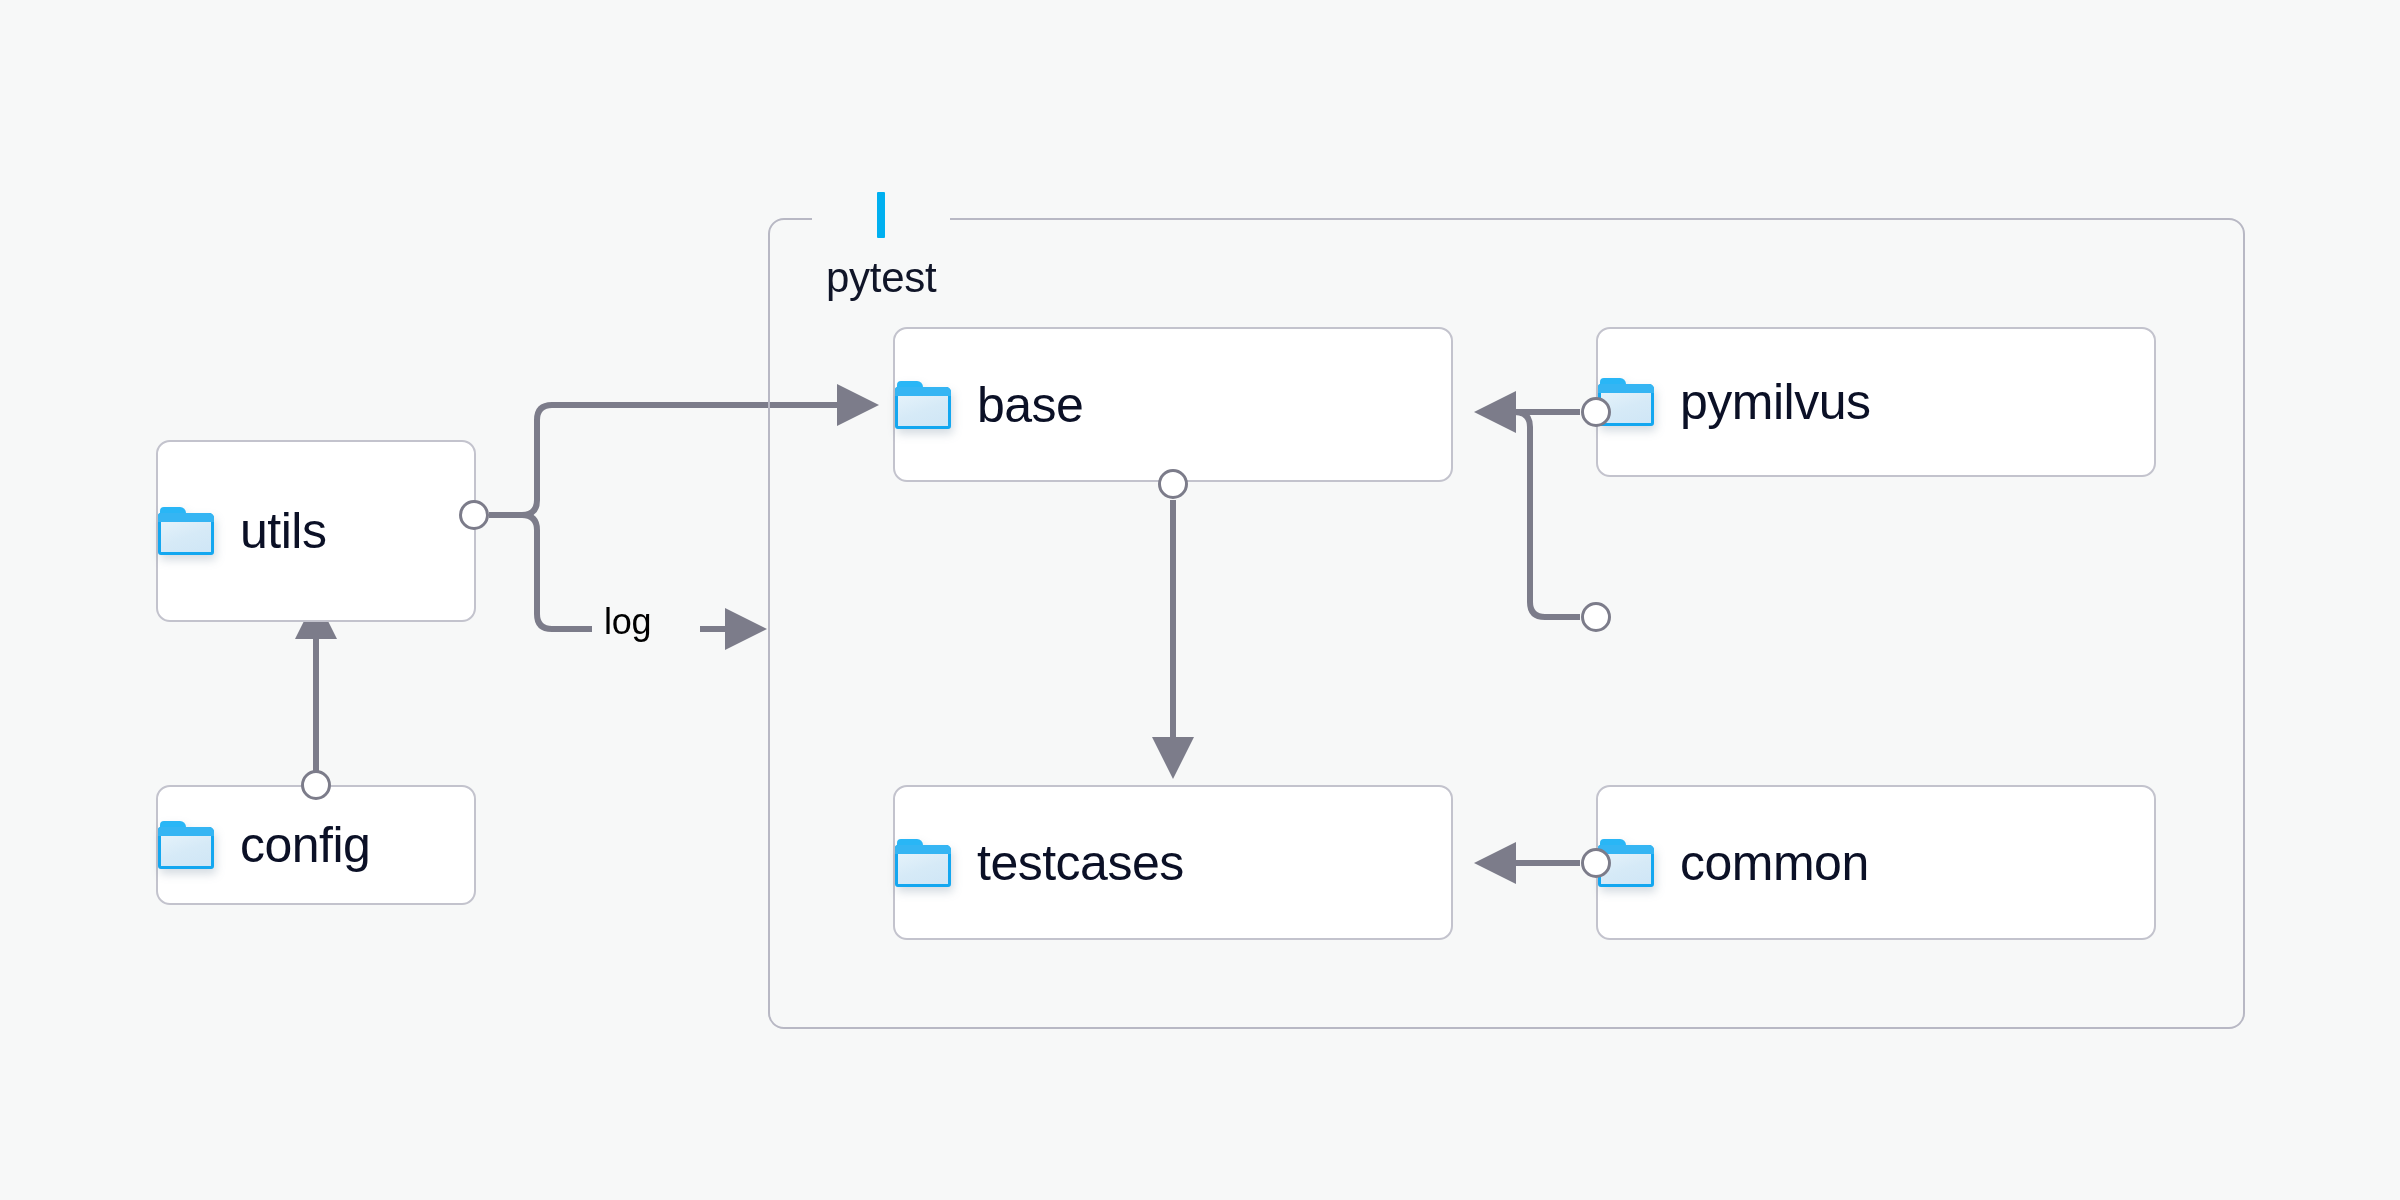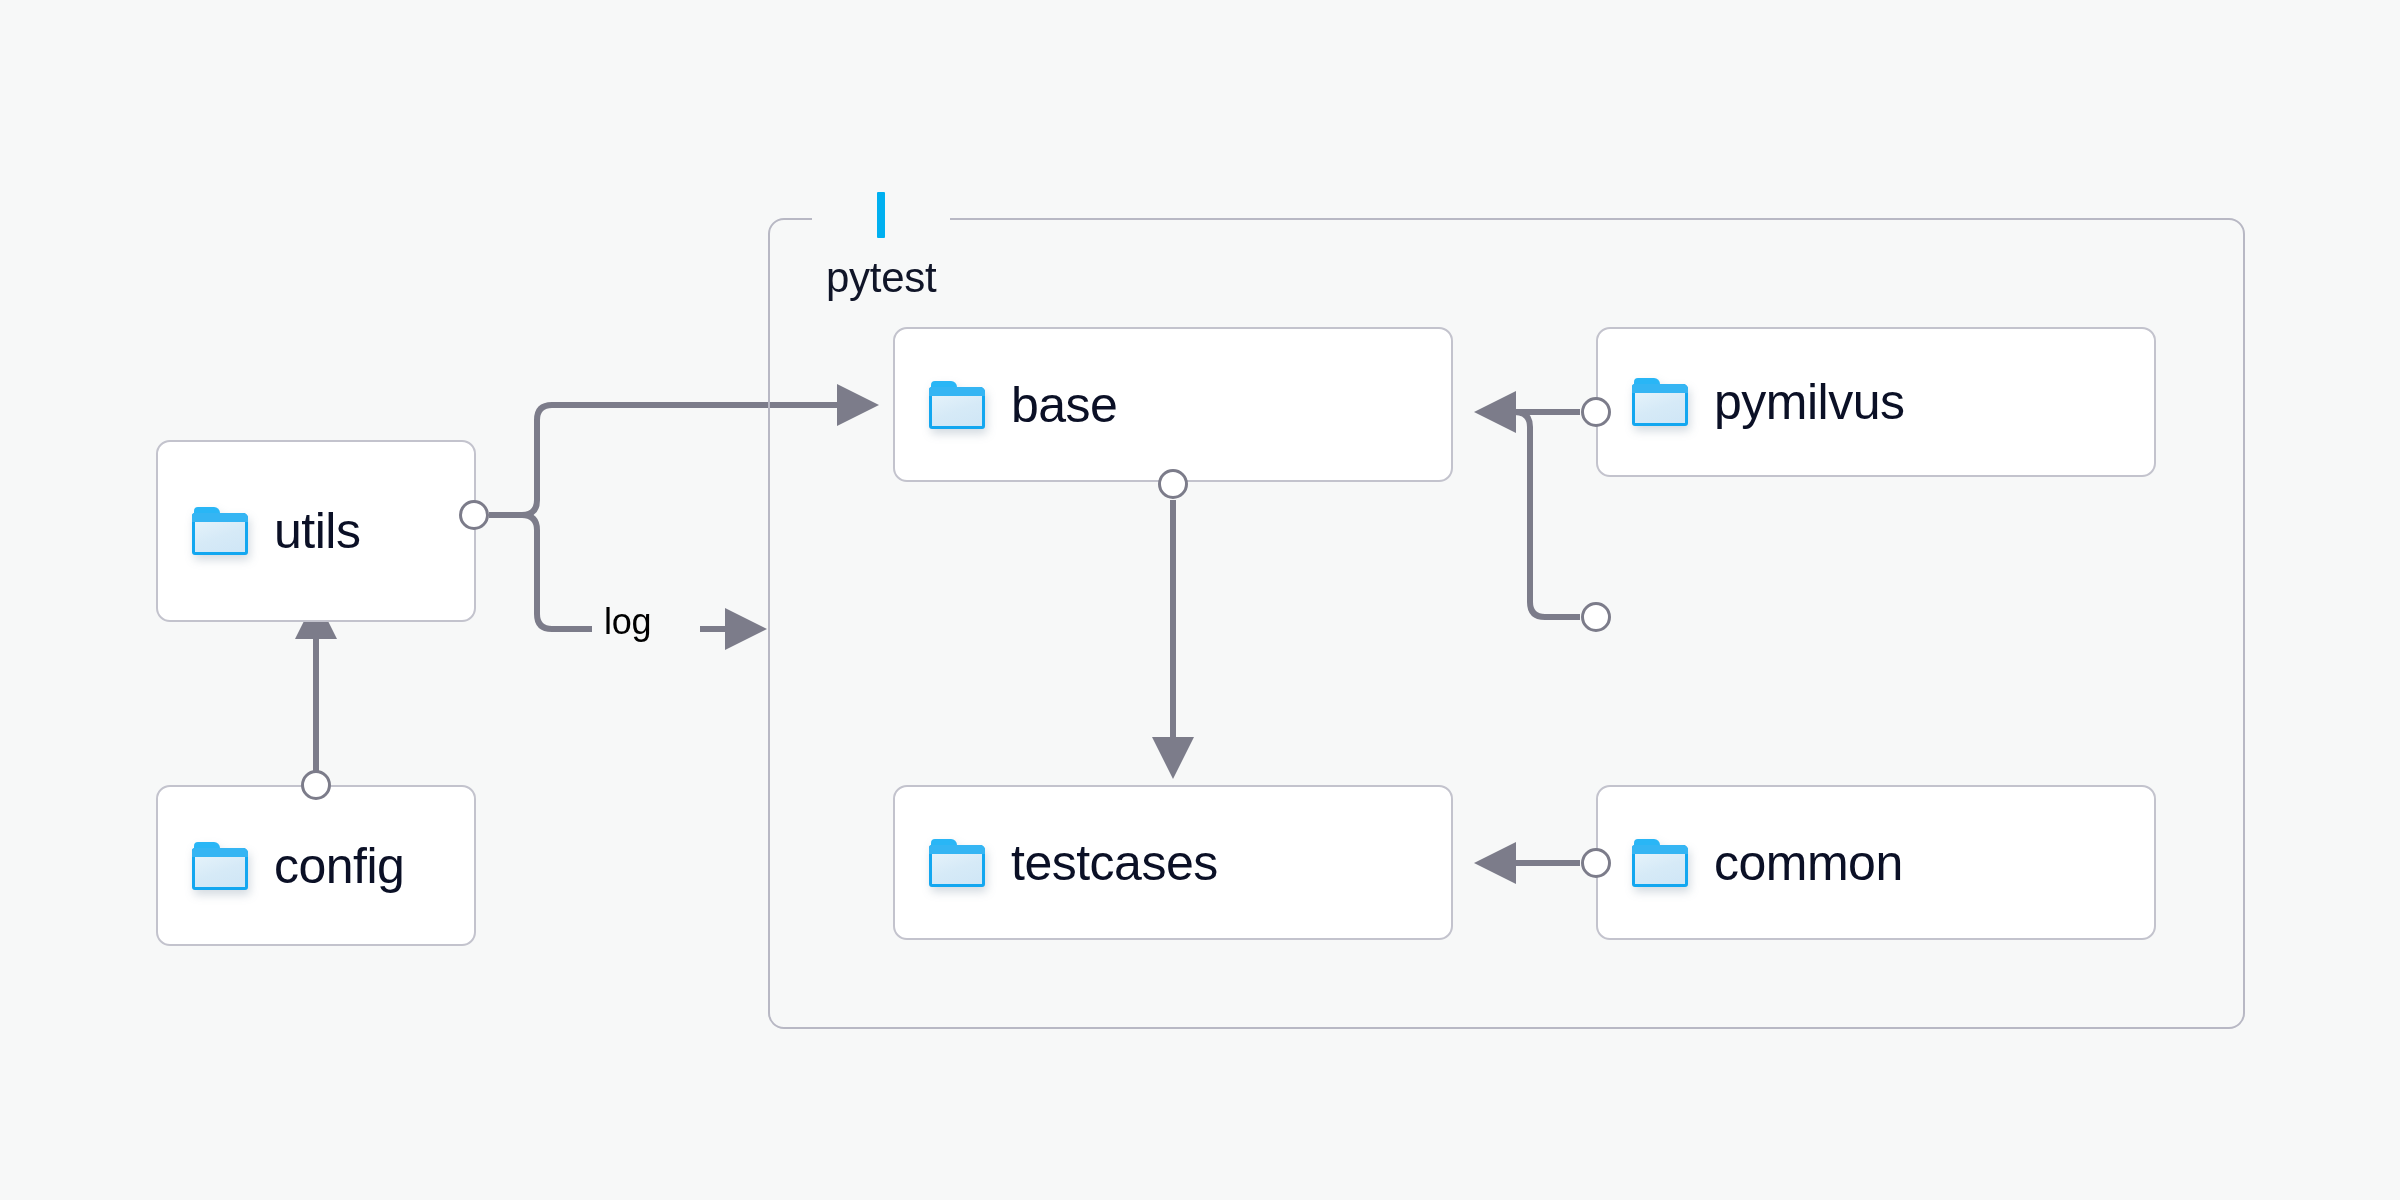--- a/index.html
+++ b/index.html
@@ -55,21 +55,20 @@
   }
   
   .node {
     position: absolute;
     background: #ffffff;
     border: 2px solid #c3c3cd;
     border-radius: 14px;
     box-sizing: border-box;
     display: flex;
     align-items: center;
-    padding-left: 34px;
     gap: 26px;
   }
   .node-label {
     font-size: 50px;
     color: #0b1026;
     letter-spacing: -0.5px;
     white-space: nowrap;
     line-height: 1;
   }
   
@@ -160,21 +159,21 @@
 
   <div class="node" style="left:156px; top:440px; width:320px; height:182px;">
     <span class="folder">
       <span class="tab"></span>
         <span class="body"></span>
         <span class="lip"></span>
     </span>
     <span class="node-label">utils</span>
   </div>
 
-  <div class="node" style="left:156px; top:785px; width:320px; height:161px;">
+  <div class="node" style="left:156px; top:785px; width:320px; height:120px;">
     <span class="folder">
       <span class="tab"></span>
         <span class="body"></span>
         <span class="lip"></span>
     </span>
     <span class="node-label">config</span>
   </div>
 
   <div class="node" style="left:893px; top:327px; width:560px; height:155px;">
     <span class="folder">

